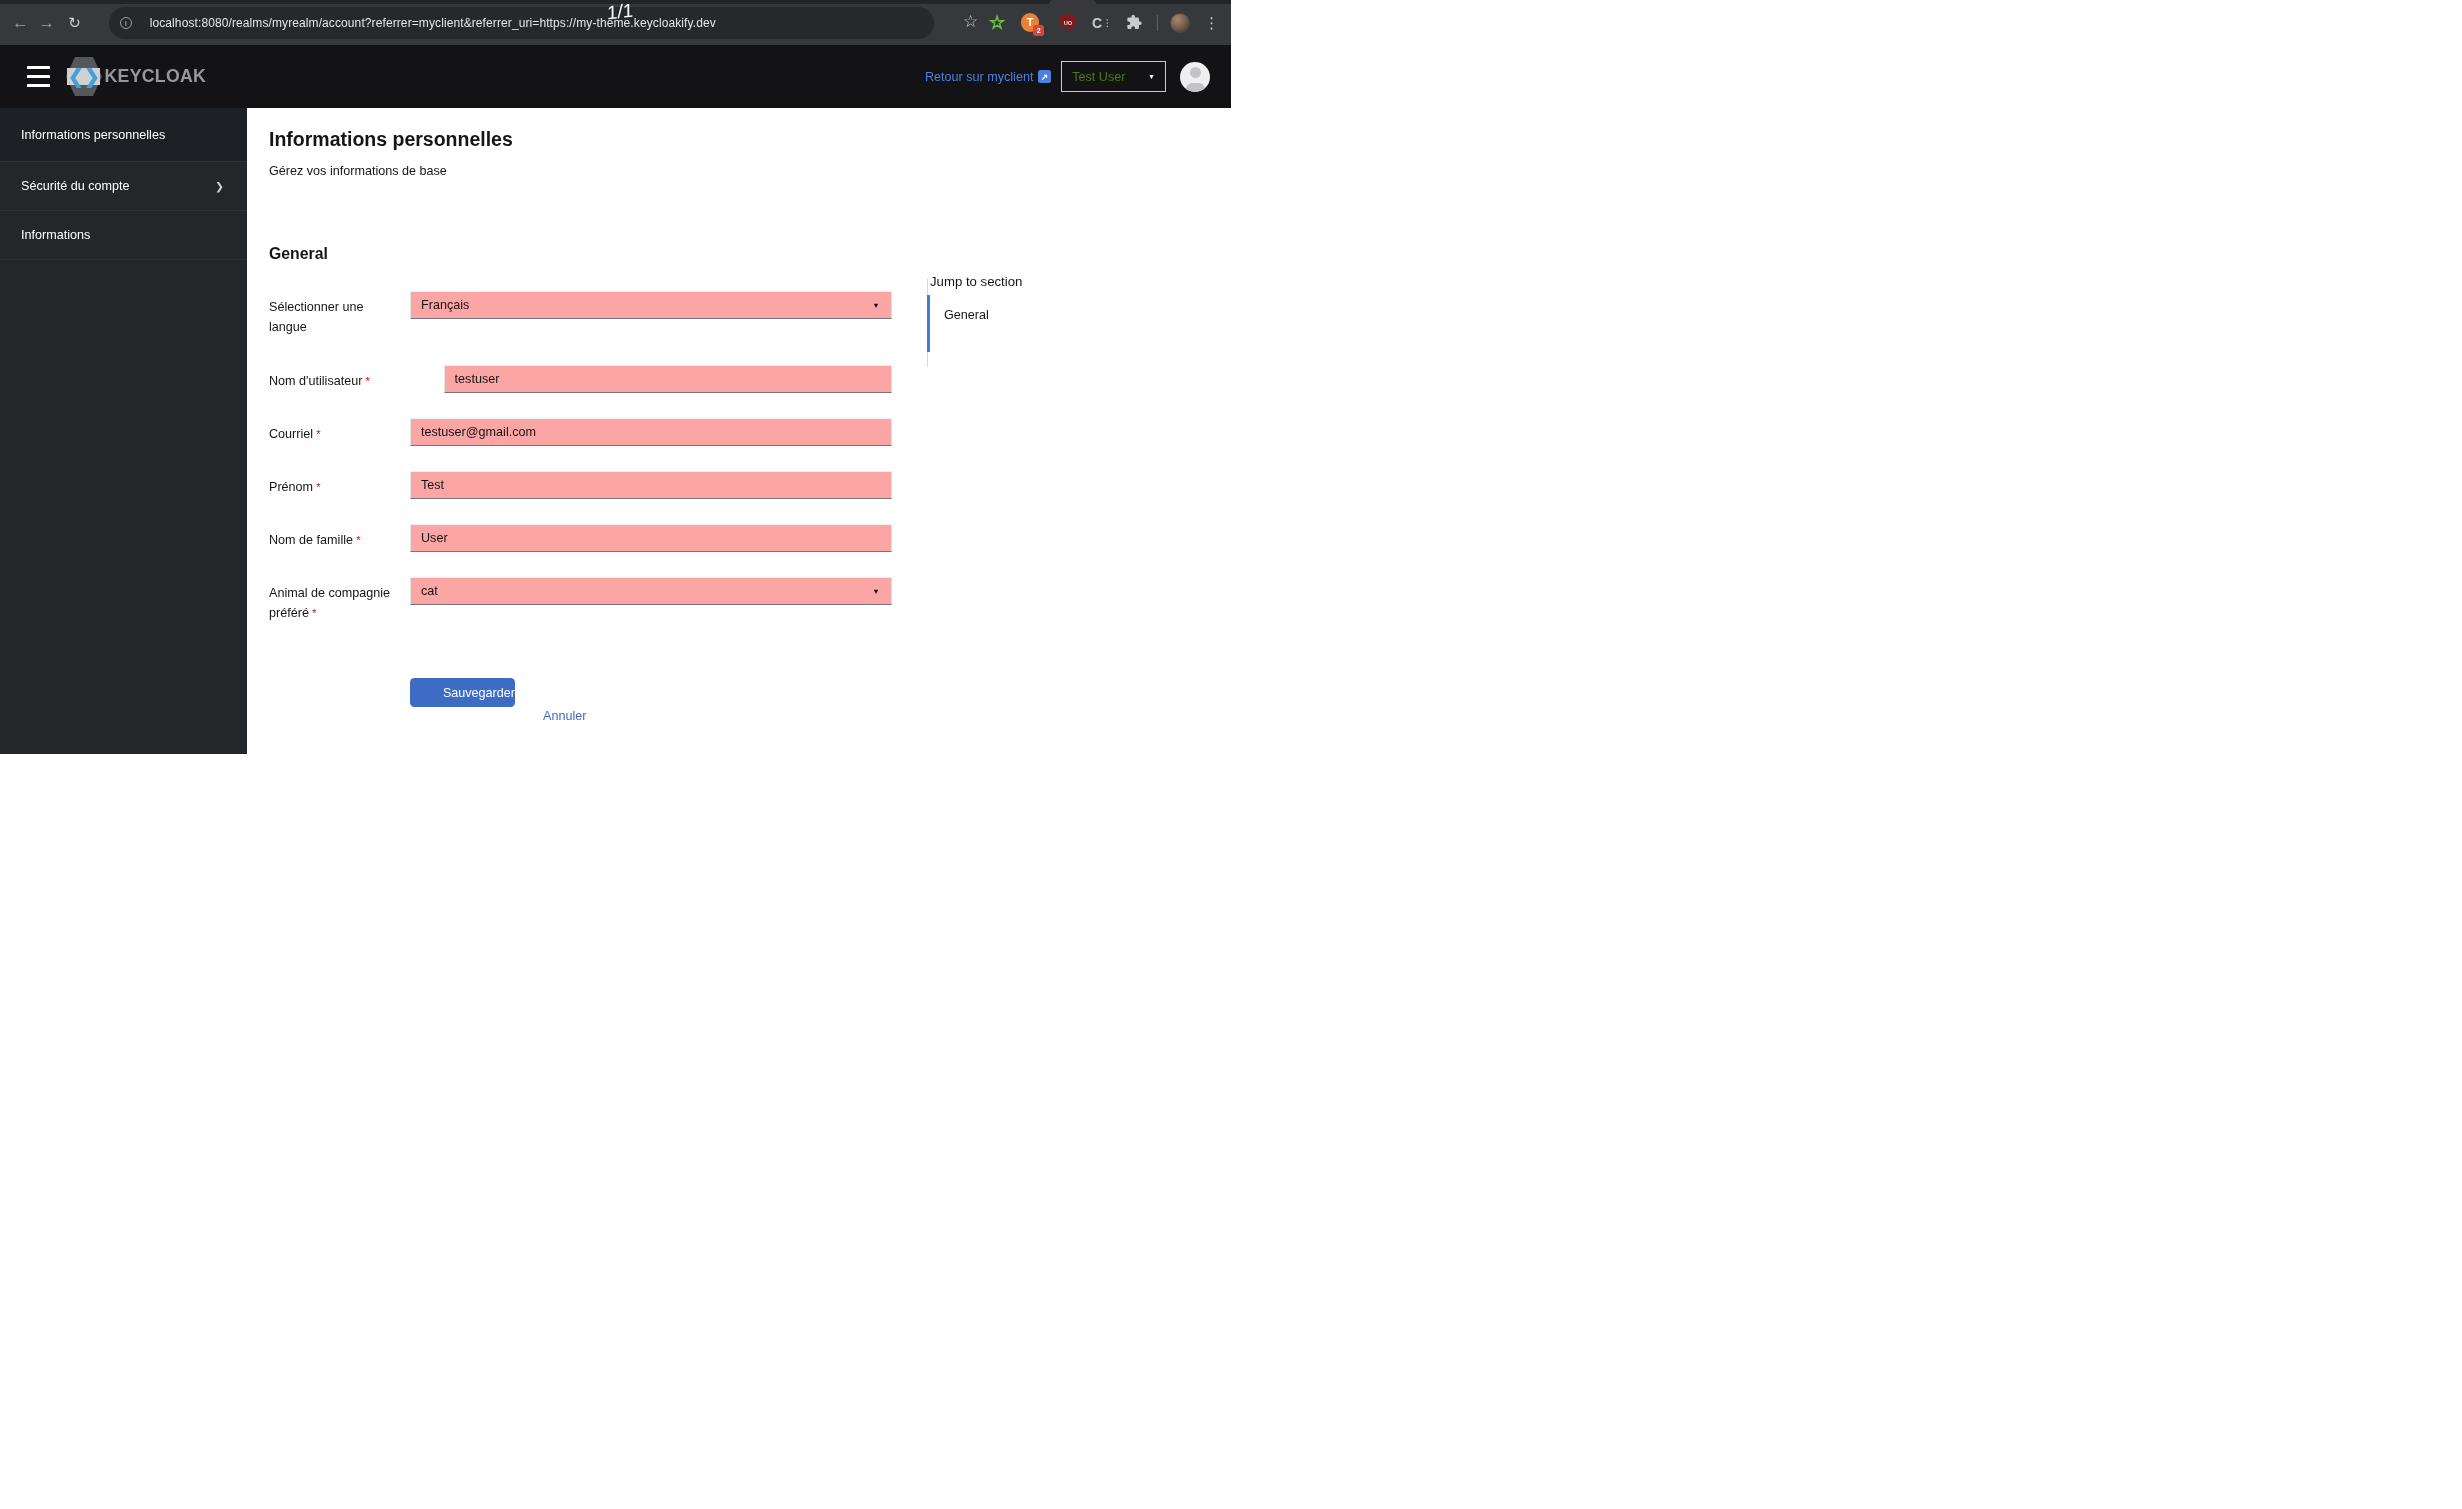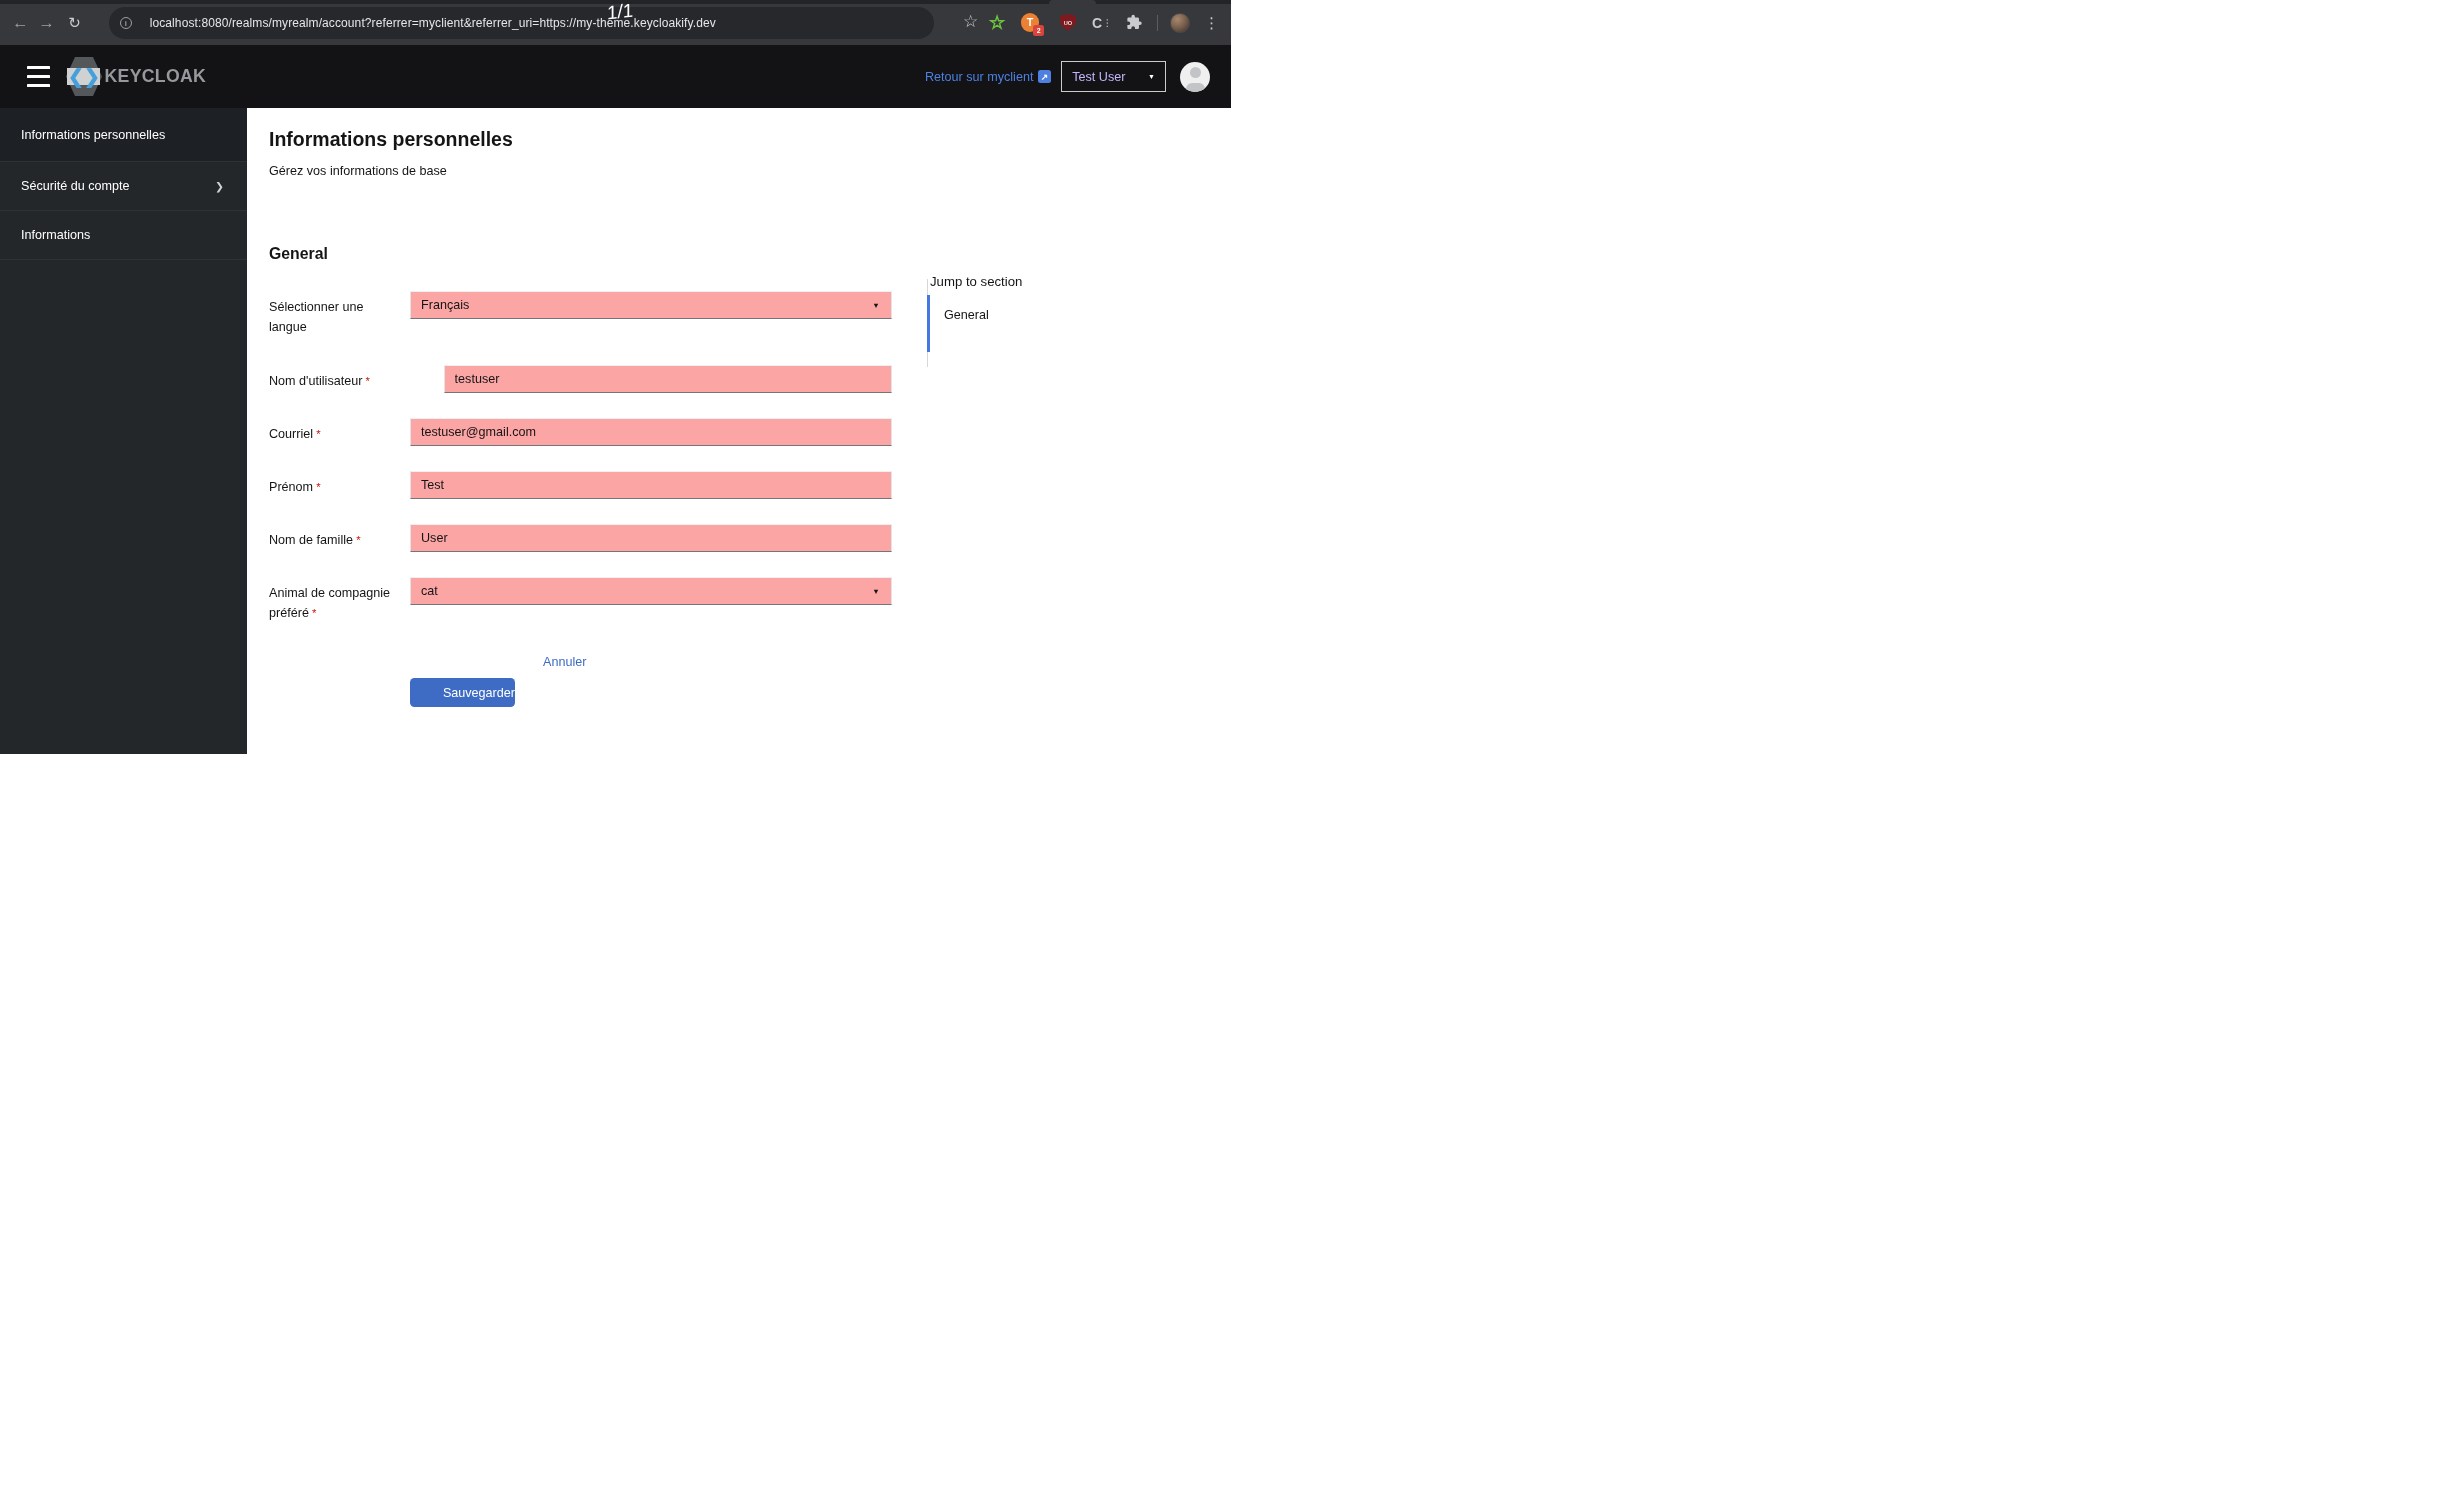--- a/index.html
+++ b/index.html
@@ -36,21 +36,21 @@
   .logo { position:absolute; left:66px; top:0; height:63px; display:flex; align-items:center; }
   .hex-wrap { position:relative; width:36px; height:39px; }
   .hex { position:absolute; inset:0; background:#55585b; clip-path:polygon(25% 0,75% 0,100% 50%,75% 100%,25% 100%,0 50%); }
   .hex-band { position:absolute; left:1.3px; top:11.3px; width:33px; height:16.4px; background:#cfd1d2; }
   .hex-chevrons { position:absolute; inset:0; display:flex; align-items:center; justify-content:center; gap:1.9px; color:#449fdb; font-size:19px; font-weight:700; }
   .logo-text { margin-left:2.5px; color:#96989b; font-size:17.7px; font-weight:700; letter-spacing:0.3px; }
   .kc-right { position:absolute; right:21px; top:0; height:63px; display:flex; align-items:center; }
   .back-link { color:#4e80e1; font-size:12.6px; cursor:pointer; }
   .ext-link-ico { width:13.2px; height:13.2px; border-radius:2.5px; background:#4e80e1; color:#fff; font-size:8.8px; font-weight:700; display:flex; align-items:center; justify-content:center; margin-left:4.4px; cursor:pointer; }
   .user-box { margin-left:9.5px; width:105px; height:31px; border:1.3px solid #c9cacc; display:flex; align-items:center; justify-content:space-between; padding:0 9.5px 0 10.7px; cursor:pointer; }
-  .user-box .label { color:#c4b5fd; font-size:12.6px; }
+  .user-box .label { color:#4d7c0f; font-size:12.6px; }
   .user-box .caret { color:#fff; font-size:7px; }
   .kc-avatar { margin-left:14.5px; position:relative; width:30px; height:30px; border-radius:50%; background:#efefef; overflow:hidden; cursor:pointer; }
   .kc-avatar .head { position:absolute; left:9.5px; top:5.7px; width:11.3px; height:11.3px; border-radius:50%; background:#c2c4c7; }
   .kc-avatar .body { position:absolute; left:5.7px; bottom:-3.8px; width:19px; height:12.6px; border-radius:6.3px; background:#c2c4c7; }
 
   
   .sidebar { position:absolute; left:0; top:108px; width:247px; height:646px; background:#24272a; }
   .side-item { position:relative; display:flex; align-items:center; padding-left:21px; color:#fff; font-size:12.6px; border-bottom:0.6px solid #2e3135; cursor:pointer; }
   .si-1 { height:54px; background:#1d2024; }
   .si-2 { height:49px; }
@@ -64,21 +64,21 @@
 
   .form-row { position:absolute; left:269px; width:623px; display:flex; }
   .f-label { width:141px; padding-top:6.3px; font-size:12.6px; font-weight:400; color:#151515; line-height:20px; padding-right:12.6px; }
   .req { color:#c9190b; margin-left:3.2px; font-size:11.3px; }
   .field { position:relative; width:482px; height:28px; background:#fca5a5; border:0.6px solid #e3e4e6; border-top-color:#eef0f1; border-bottom:1.3px solid #737578; }
   input.field { font-family:"Liberation Sans", sans-serif; font-size:12.6px; color:#151515; padding:0 10px; outline:none; }
   .select-value { position:absolute; left:10px; top:0; height:27px; line-height:27px; font-size:12.6px; color:#151515; }
   .select-caret { position:absolute; right:11.3px; top:0; height:27px; line-height:27px; font-size:7.6px; color:#151515; }
 
   .save-btn { position:absolute; left:410px; top:678px; width:105px; height:29px; background:#3e6cc4; color:#fff; font-size:12.6px; border:none; border-radius:4.4px; font-family:"Liberation Sans", sans-serif; cursor:pointer;text-align:right; }
-  .cancel-link { position:absolute; left:543px; top:648px; height:29px; line-height:29px; color:#3e6cc4; font-size:12.6px; cursor:pointer; }
+  .cancel-link { position:absolute; left:543px; top:702px; height:29px; line-height:29px; color:#3e6cc4; font-size:12.6px; cursor:pointer; }
 
   
   .jump-heading { position:absolute; left:930px; top:246px; font-size:13.2px; color:#151515;margin-top:28px; }
   .jump-line { position:absolute; left:927px; top:279px; width:1.3px; height:88px; background:#d7d7d7; }
   .jump-bar { position:absolute; left:927px; top:295px; width:3.2px; height:57px; background:#4577e0; }
   .jump-item { position:absolute; left:944px; top:308px; font-size:12.6px; color:#151515; cursor:pointer; }
 </style>
 </head>
 <body>
 

